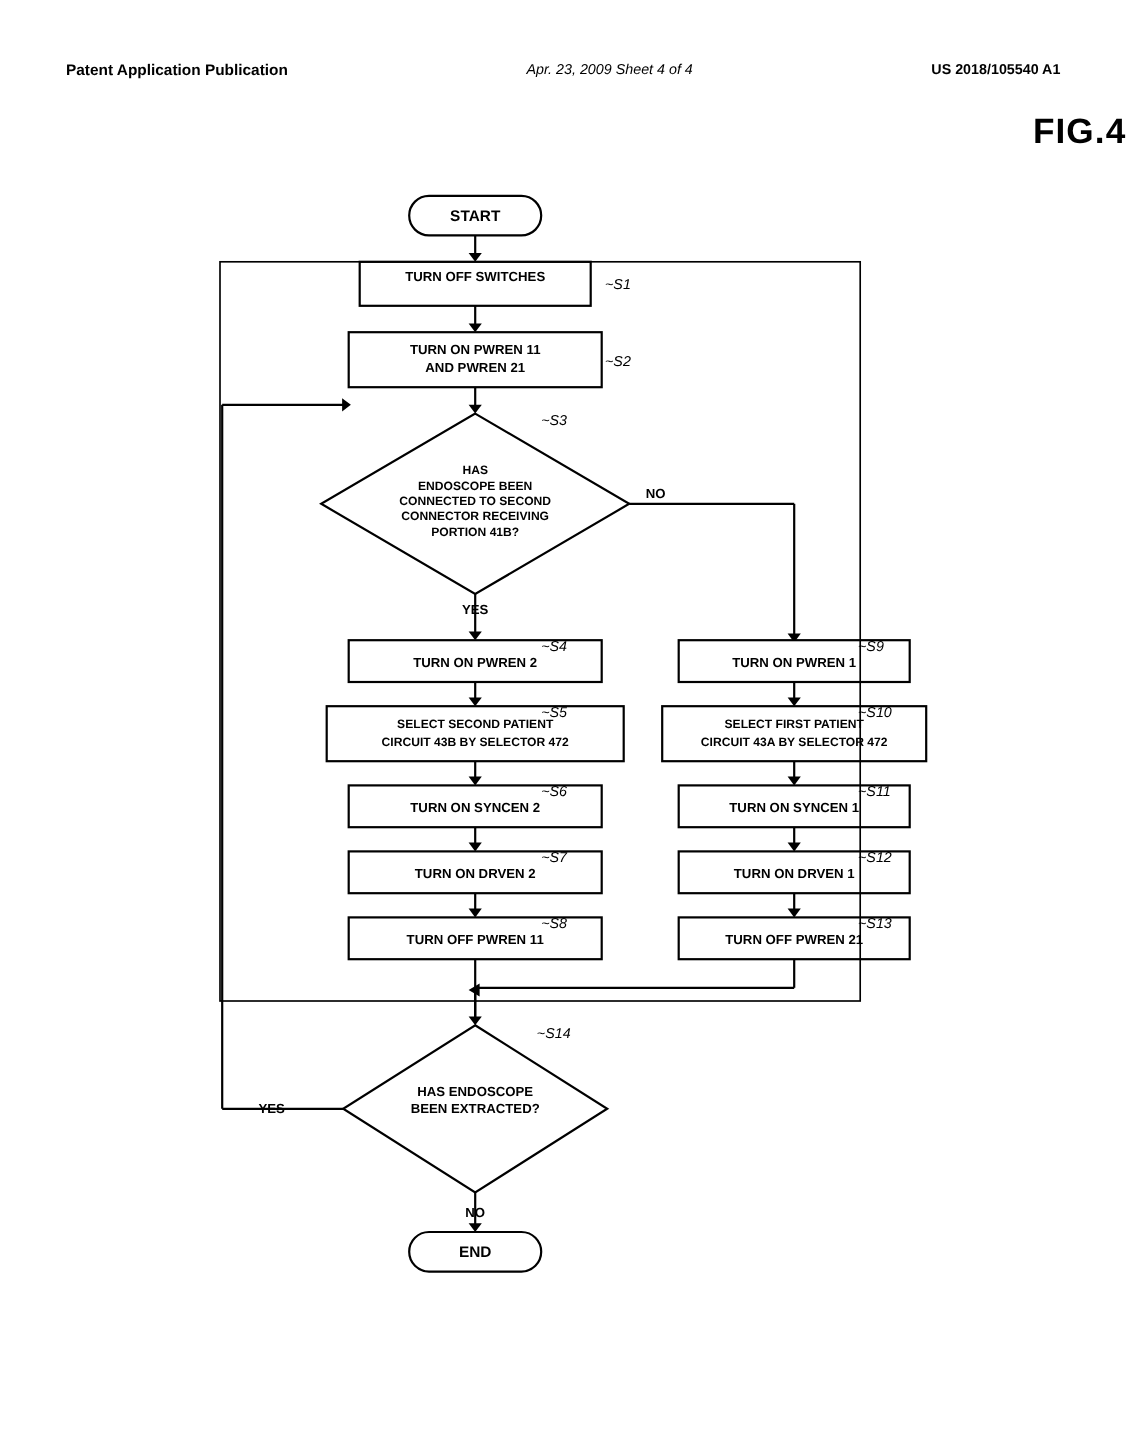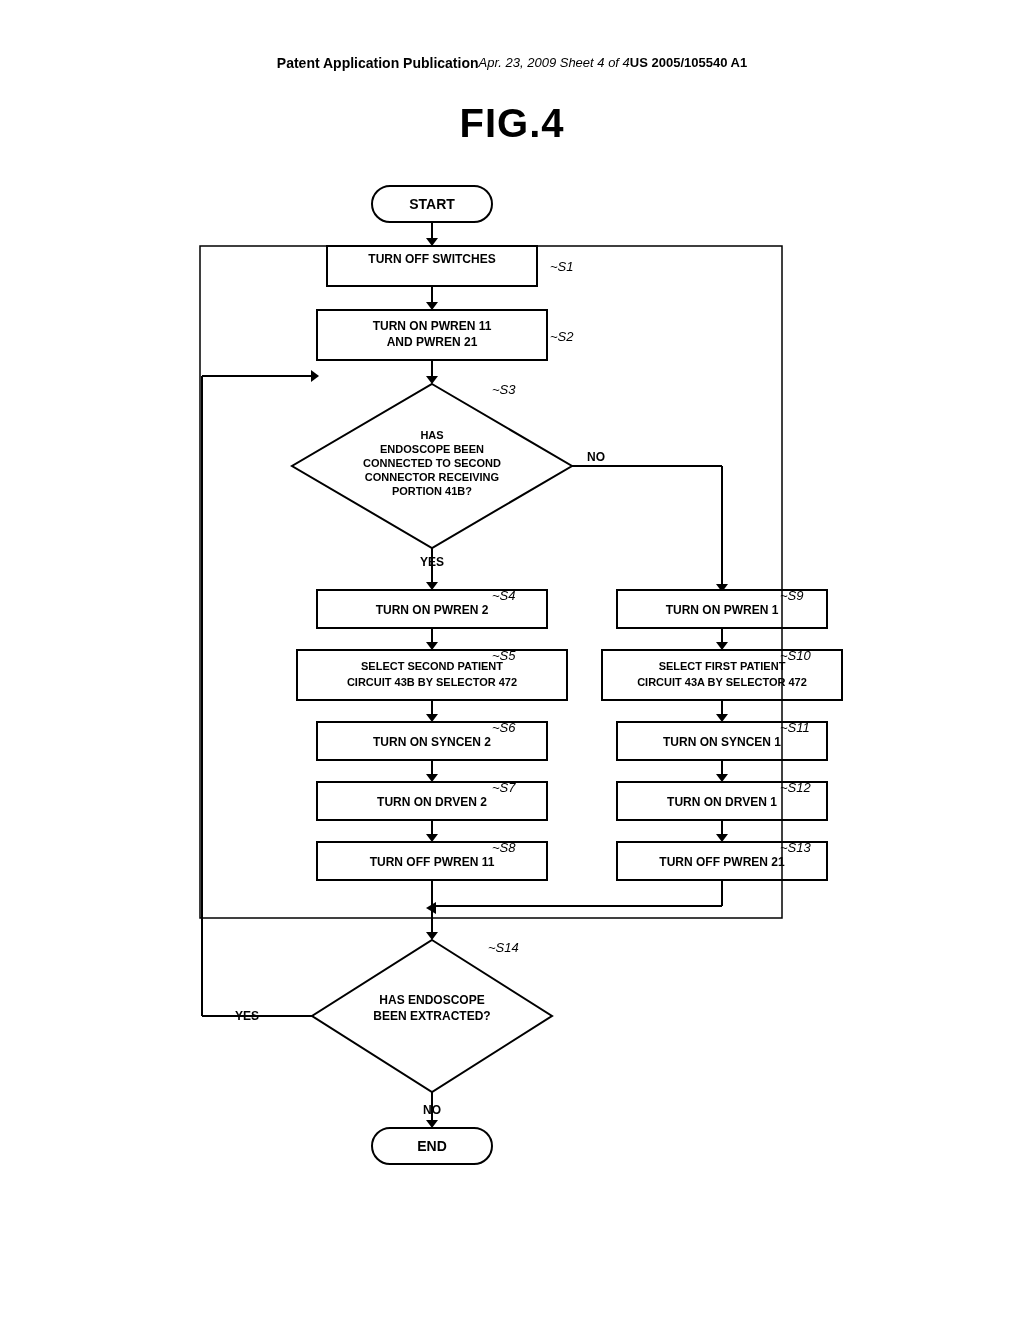--- a/index.html
+++ b/index.html
@@ -14,21 +14,21 @@
     .page {
       width: 1024px;
       min-height: 1320px;
       background: #fff;
       padding: 0;
       position: relative;
     }
 
     .header {
       display: flex;
-      justify-content: center;
+      justify-content: space-between;
       align-items: flex-start;
       padding: 55px 60px 20px 60px;
       font-size: 13px;
     }
 
     .header-left {
       font-weight: bold;
       font-size: 14px;
     }
 
@@ -37,42 +37,42 @@
       text-align: center;
       font-style: italic;
     }
 
     .header-right {
       font-size: 13px;
       font-weight: bold;
     }
 
     .fig-title {
-      text-align: center;
-      font-size: 40px;
+      text-align: right;
+      font-size: 32px;
       font-weight: bold;
       margin: 10px 0 30px 0;
       letter-spacing: 1px;
     }
 
     
     .flowchart-svg {
       display: block;
       margin: 0 auto;
     }
 
   </style>
 </head>
 <body>
 
 <div class="page">
   <div class="header">
     <div class="header-left">Patent Application Publication</div>
     <div class="header-center">Apr. 23, 2009  Sheet 4 of 4</div>
-    <div class="header-right">US 2005/105540 A1</div>
+    <div class="header-right">US 2018/105540 A1</div>
   </div>
 
   <div class="fig-title">FIG.4</div>
 
   <svg class="flowchart-svg" width="900" height="1150" viewBox="0 0 900 1150">
 
     <rect x="310" y="10" width="120" height="36" rx="18" ry="18" fill="white" stroke="black" stroke-width="2"></rect>
     <text x="370" y="33" text-anchor="middle" font-size="14" font-weight="bold" font-family="Arial">START</text>
 
     <line x1="370" y1="46" x2="370" y2="68" stroke="black" stroke-width="2"></line>

